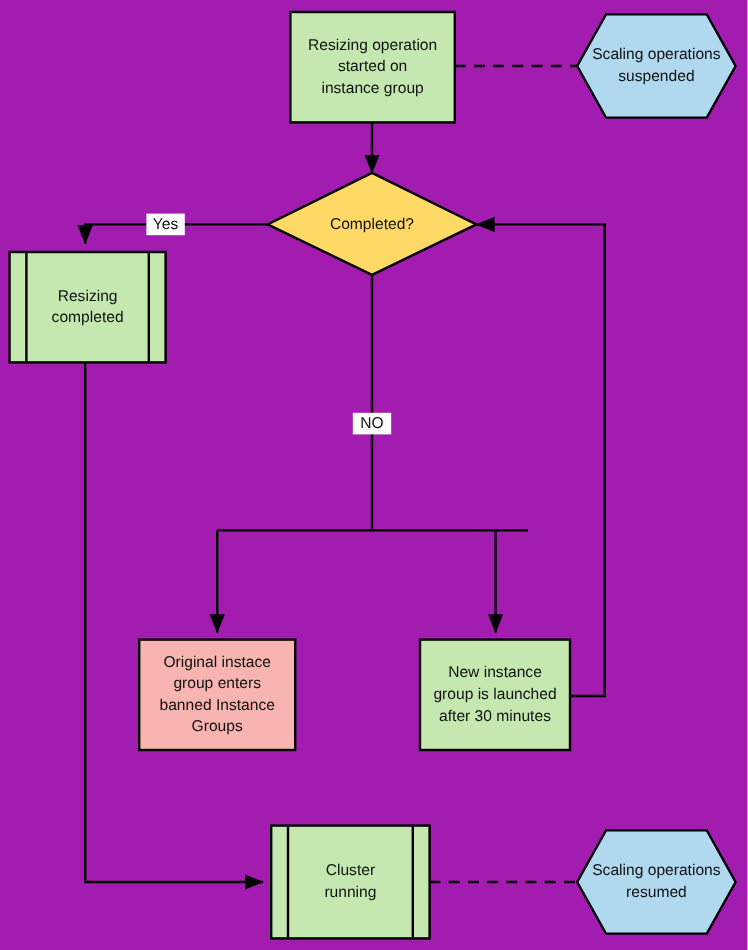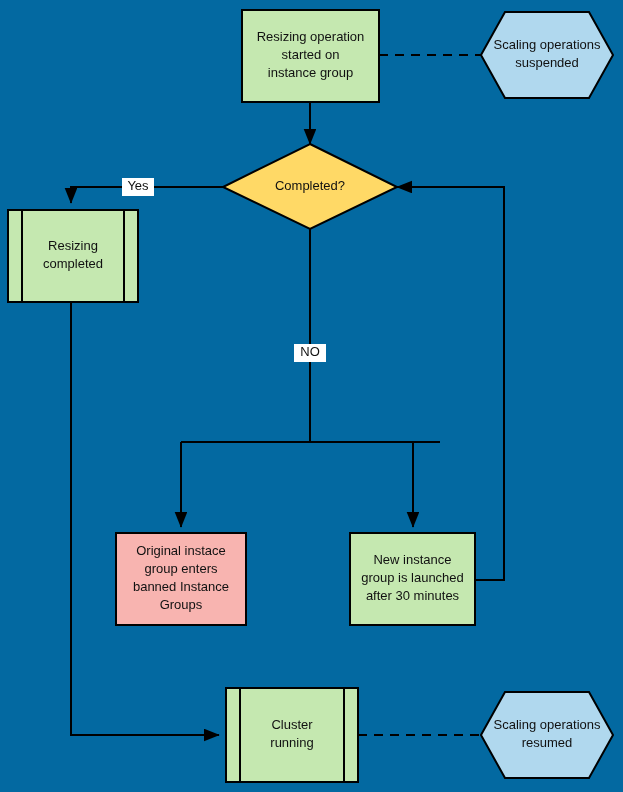--- a/index.html
+++ b/index.html
@@ -10,21 +10,21 @@
   body {
     width: 623px;
     height: 792px;
     font-family: "Liberation Sans", sans-serif;
     overflow: hidden;
   }
   #diagram-root {
     position: relative;
     width: 623px;
     height: 792px;
-    background: #0369a1;
+    background: #a21caf;
   }
   svg#flow {
     display: block;
     width: 623px;
     height: 792px;
   }
   .node-shape {
     stroke: #000000;
     stroke-width: 2;
   }

